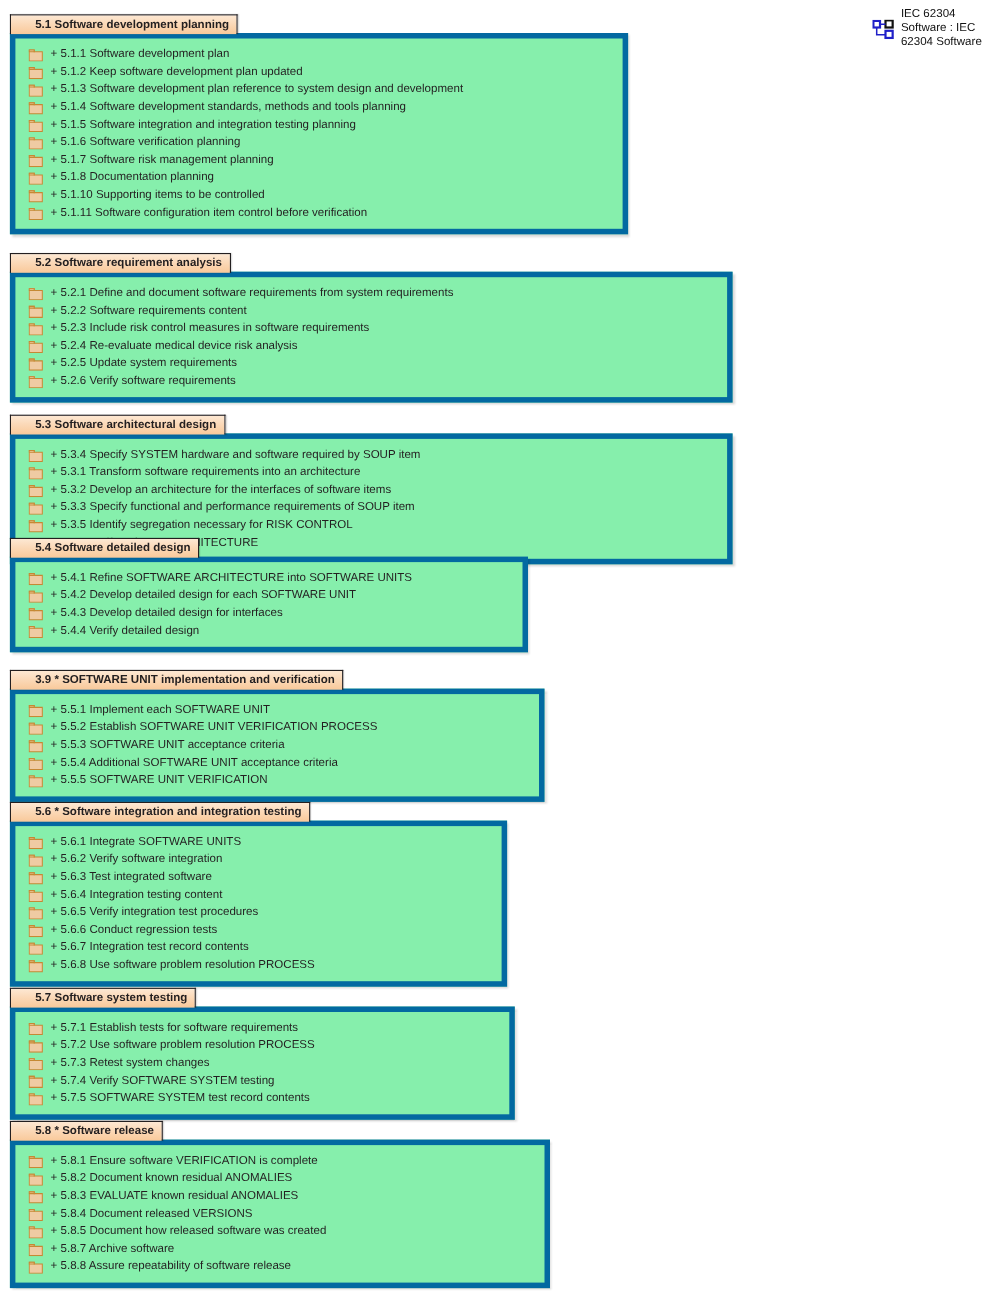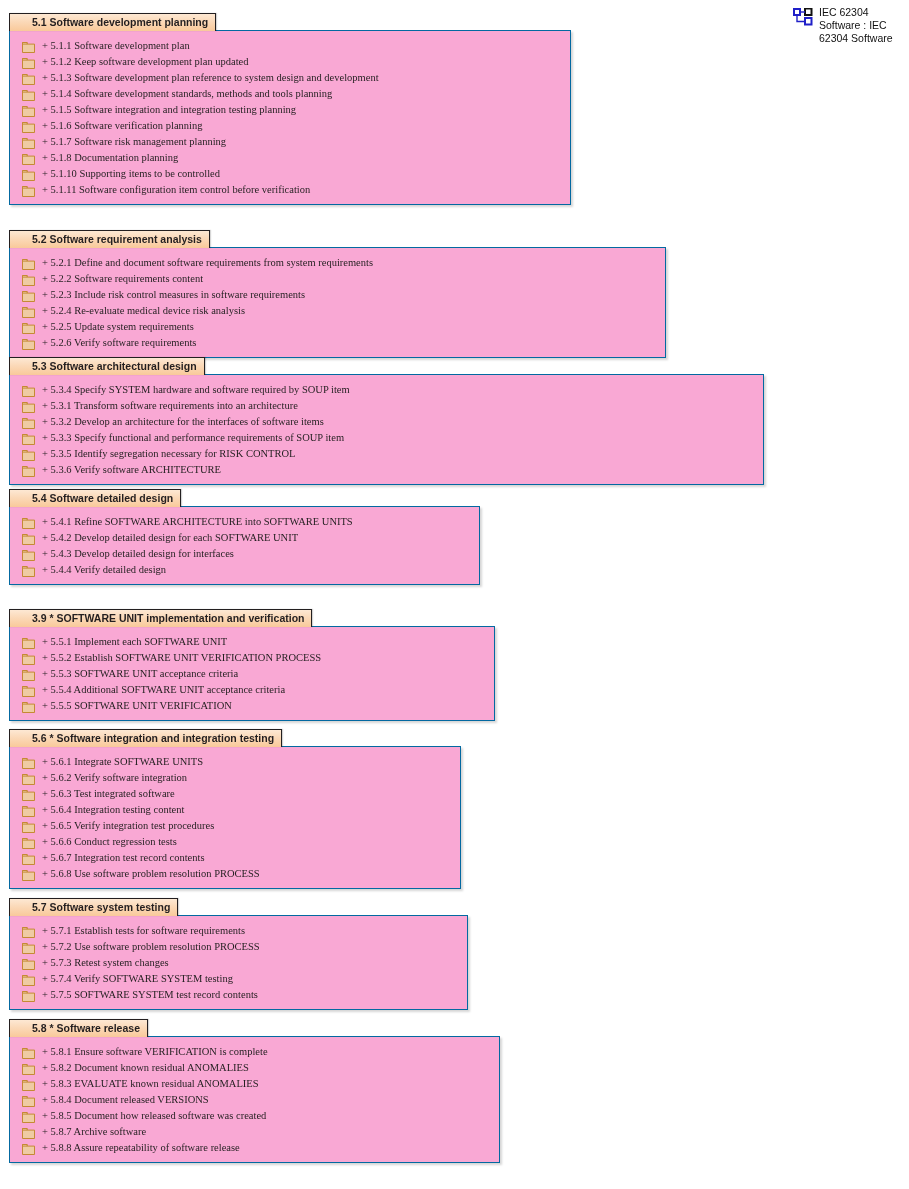--- a/index.html
+++ b/index.html
@@ -14,21 +14,21 @@
     font-family: "Liberation Sans", sans-serif;
     -webkit-font-smoothing: antialiased;
   }
 
   
   #diagram-header {
     position: absolute;
     top: 6px;
     left: 793px;
     display: flex;
-    align-items: flex-start;
+    align-items: center;
     gap: 6px;
   }
   #diagram-header .hdr-icon {
     width: 20px;
     height: 18px;
     flex: 0 0 auto;
     margin-top: 2px;
   }
   #diagram-header .hdr-text {
     font-size: 10.5px;
@@ -55,26 +55,25 @@
     font-weight: bold;
     color: #231f20;
     line-height: 17px;
     white-space: nowrap;
     box-shadow: 1px 0 1px rgba(0,0,0,0.16);
     z-index: 2;
   }
   .pkg-body {
     position: relative;
     box-sizing: border-box;
-    border: 1px solid #0369a1;
-    background: #f9a8d4;
+    border: 5px solid #0369a1;
+    background: #86efac;
     box-shadow: 2px 2px 2px rgba(0,0,0,0.16);
     margin-top: -1px;
     padding: 6px 0 7px 0;
-    font-family: Liberation Serif, serif;
   }
 
   
   .pkg-item {
     display: flex;
     align-items: center;
     height: 16px;
     padding-left: 12px;
     white-space: nowrap;
   }
@@ -220,21 +219,21 @@
           <span class="pkg-item-label">+ 5.2.5 Update system requirements</span>
         </div>
         <div class="pkg-item">
           <span class="folder-icon"><svg width="13" height="13" viewBox="0 0 13 13" xmlns="http://www.w3.org/2000/svg">
               <path d="M0.5 2.5 h4.6 v1.6 h7.4 v8.4 h-12 z" fill="#efcba3" stroke="#c58934" stroke-width="1"></path>
               <path d="M0.5 2.5 h4.6 v1.6 h-4.6 z" fill="#efcba3" stroke="#c58934" stroke-width="1"></path>
             </svg></span>
           <span class="pkg-item-label">+ 5.2.6 Verify software requirements</span>
         </div>
       </div></div>
-    <div class="package" style="top: 356px; left: 9px; width: 755px;"><div class="pkg-tab">5.3 Software architectural design</div><div class="pkg-body">
+    <div class="package" style="top: 376px; left: 9px; width: 657px;"><div class="pkg-tab">5.3 Software architectural design</div><div class="pkg-body">
         <div class="pkg-item">
           <span class="folder-icon"><svg width="13" height="13" viewBox="0 0 13 13" xmlns="http://www.w3.org/2000/svg">
               <path d="M0.5 2.5 h4.6 v1.6 h7.4 v8.4 h-12 z" fill="#efcba3" stroke="#c58934" stroke-width="1"></path>
               <path d="M0.5 2.5 h4.6 v1.6 h-4.6 z" fill="#efcba3" stroke="#c58934" stroke-width="1"></path>
             </svg></span>
           <span class="pkg-item-label">+ 5.3.4 Specify SYSTEM hardware and software required by SOUP item</span>
         </div>
         <div class="pkg-item">
           <span class="folder-icon"><svg width="13" height="13" viewBox="0 0 13 13" xmlns="http://www.w3.org/2000/svg">
               <path d="M0.5 2.5 h4.6 v1.6 h7.4 v8.4 h-12 z" fill="#efcba3" stroke="#c58934" stroke-width="1"></path>

